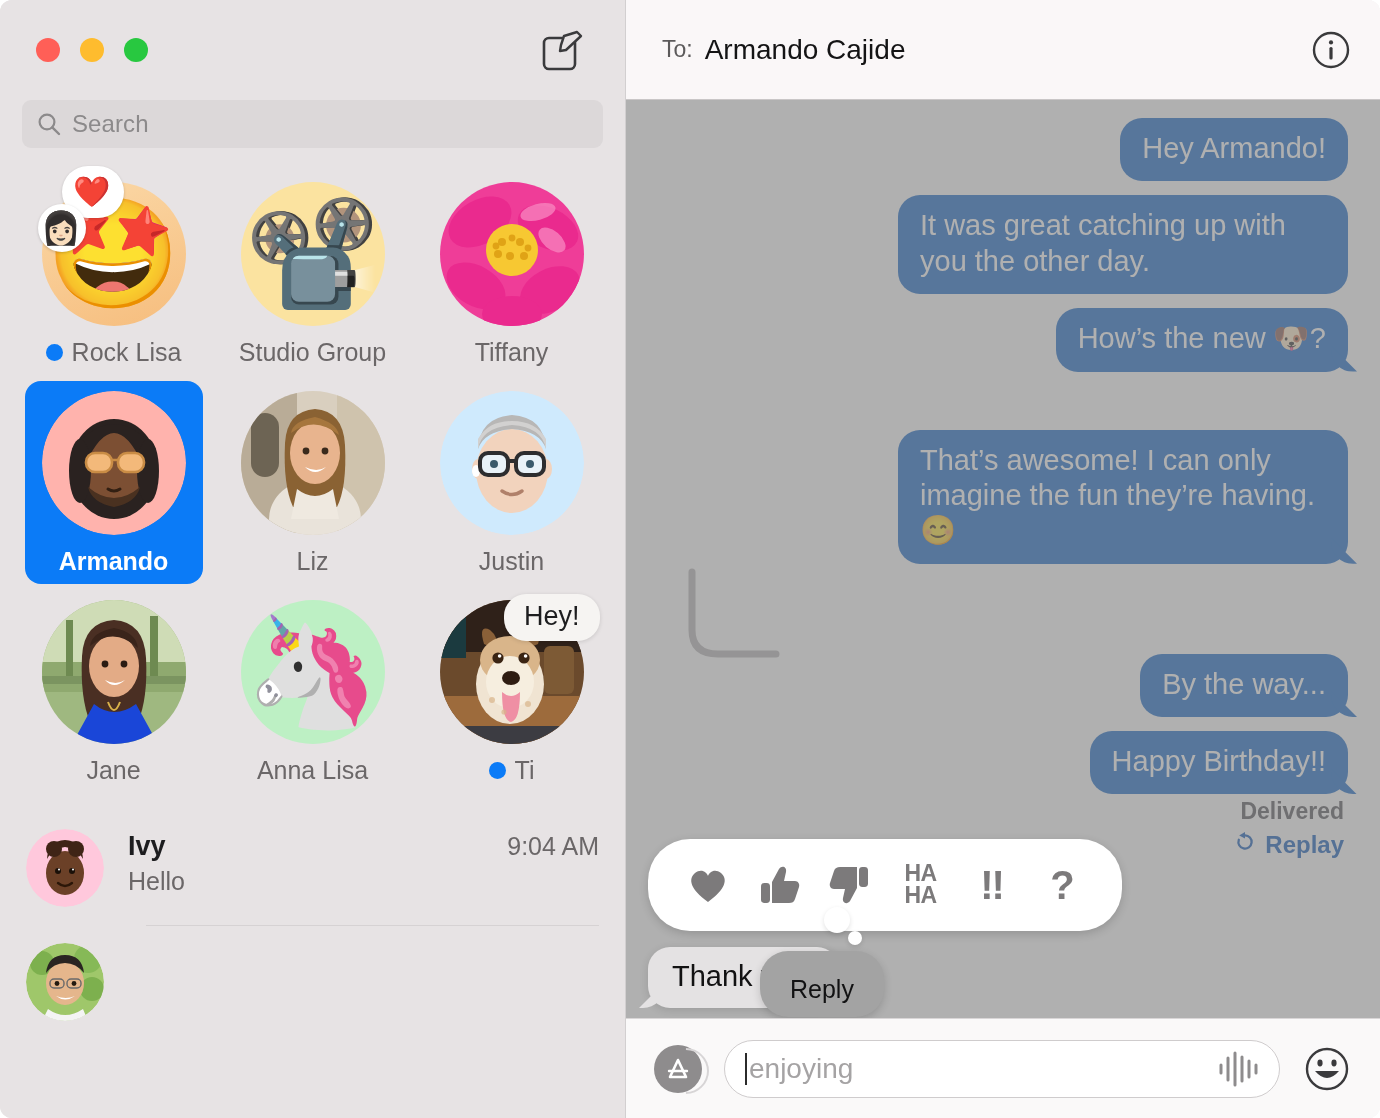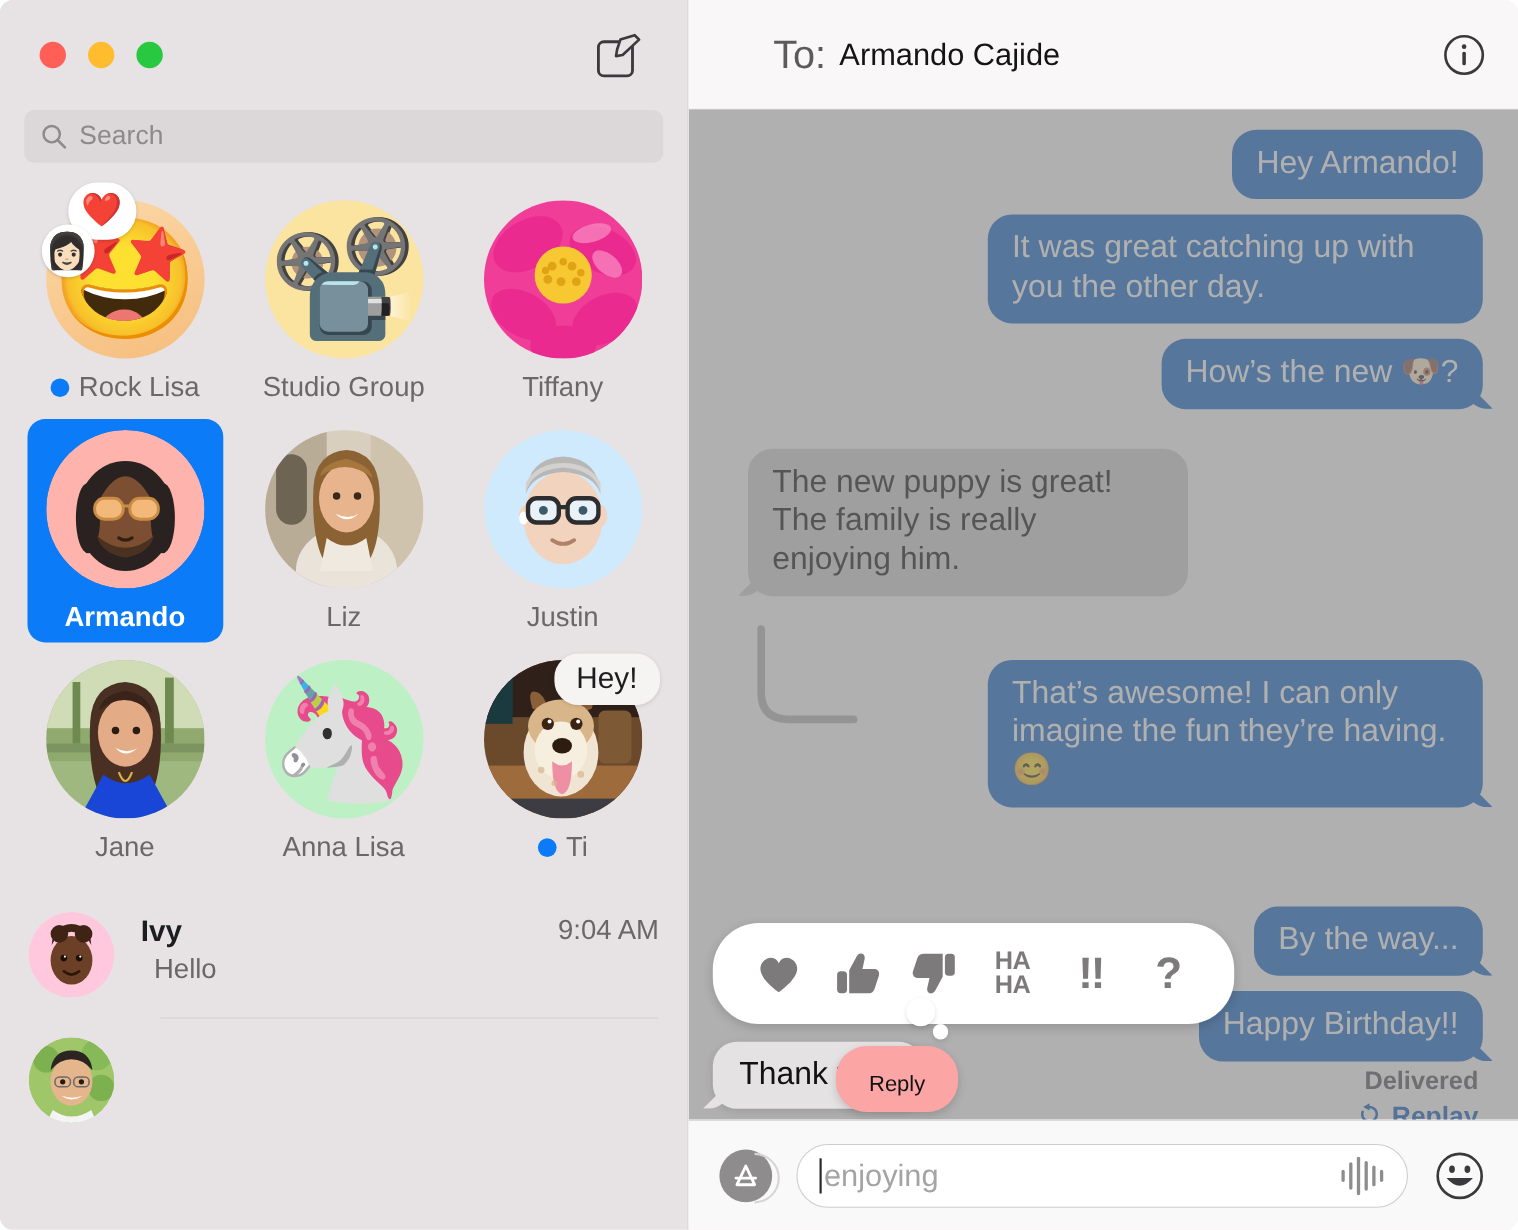--- a/index.html
+++ b/index.html
@@ -178,41 +178,41 @@
   .convo-body { flex: 1; min-width: 0; padding-top: 2px; }
   .convo-top { display: flex; align-items: center; }
   .convo-name {
     font-size: 27px; font-weight: bold; color: #1d1d1f;
     flex: 1; overflow: hidden; text-overflow: ellipsis; white-space: nowrap;
   }
   .convo-time { font-size: 25px; color: #6b6768; margin-left: 14px; }
   .convo-snippet {
     margin-top: 5px;
     font-size: 25px; color: #6b6768;
-    overflow: hidden; text-overflow: ellipsis; white-space: nowrap; margin-left: 12px;
+    overflow: hidden; text-overflow: ellipsis; white-space: nowrap;
   }
 
   
   #pane {
     position: relative;
     flex: 1;
     height: 1118px;
     display: flex; flex-direction: column;
     background: #ffffff;
   }
   .pane-header {
     height: 100px;
     flex: 0 0 100px;
     background: #faf7f8;
     display: flex; align-items: center;
     padding: 0 28px 0 36px;
     border-bottom: 1px solid #c9c6c7;
     position: relative; z-index: 3;
   }
-  .to-label { font-size: 36px; color: #5c5a5b; margin-right: 12px; margin-left: 41px; }
+  .to-label { font-size: 23px; color: #5c5a5b; margin-right: 12px; }
   .to-name { font-size: 28px; color: #141415; }
   .info-btn {
     margin-left: auto;
     width: 42px; height: 42px;
     cursor: pointer;
   }
 
   .thread {
     position: relative;
     flex: 1;
@@ -342,24 +342,24 @@
     position: absolute;
     left: -9px; bottom: 0;
     width: 26px; height: 26px;
     background: #e4e2e3;
     border-bottom-right-radius: 22px;
     clip-path: polygon(100% 0, 100% 100%, 0 100%);
   }
   .reply-pill {
     position: absolute;
     left: 112px; top: 112px;
-    background: #fca5a5;
+    background: #a3a3a3;
     border-radius: 28px;
     padding: 24px 30px 13px;
-    font-size: 20px;
+    font-size: 25px;
     color: #121213;
     box-shadow: 0 3px 9px rgba(0,0,0,.16);
     cursor: pointer;
   }
 
   
   .composer {
     flex: 0 0 100px;
     background: #faf9f9;
     border-top: 1px solid #d9d6d7;
@@ -719,23 +719,20 @@
         </div>
 
         <div class="row out">
           <div class="bubble out wide">It was great catching up with you the other day.</div>
         </div>
 
         <div class="row out">
           <div class="bubble out tail-out">How’s the new 🐶?</div>
         </div>
 
-        <div class="row in" style="margin-top:22px;">
-          <div class="bubble in tail-in" style="margin-left:22px;max-width:400px;">The new puppy is great! The family is really enjoying him.</div>
-        </div>
 
         <div class="row out" style="margin-top:44px;">
           <div class="bubble out tail-out wide">That’s awesome! I can only imagine the fun they’re having. 😊</div>
         </div>
 
         <div class="row out" style="margin-top:76px;">
           <div class="bubble out tail-out">By the way...</div>
         </div>
 
         <div class="row out" style="margin-bottom:6px;">

